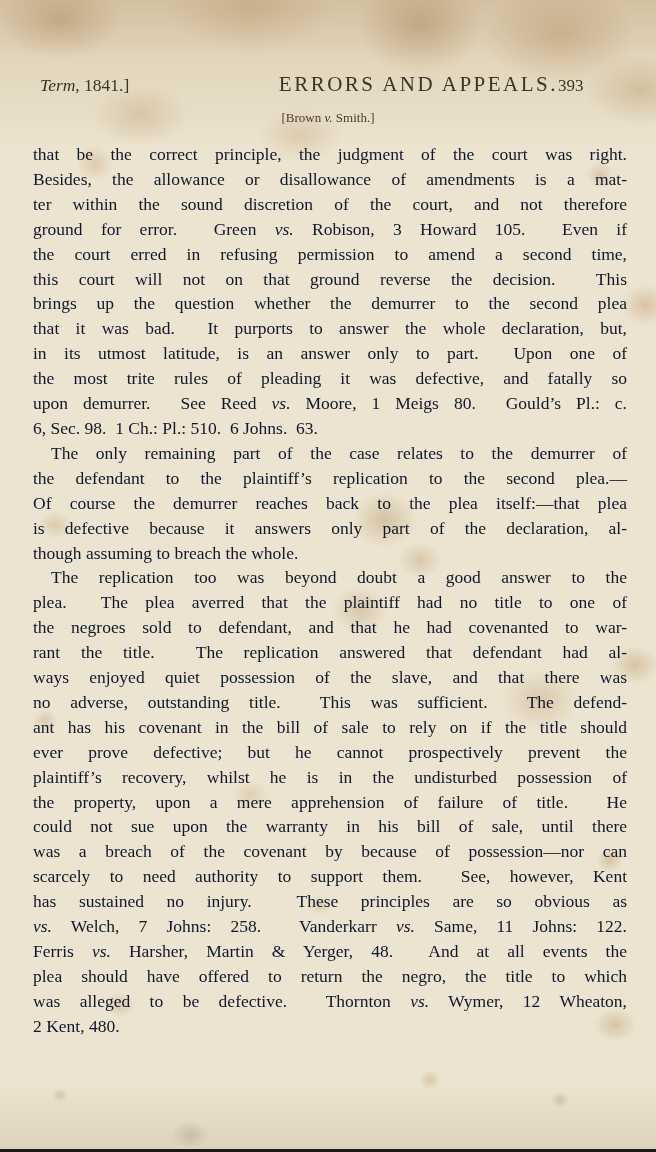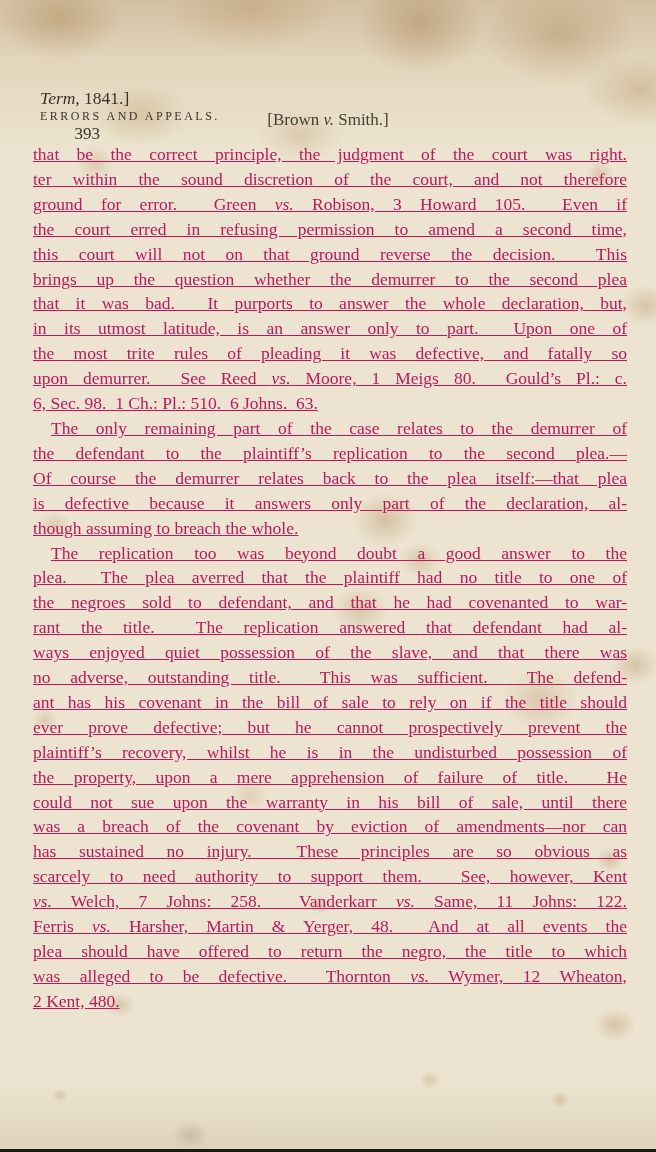--- a/index.html
+++ b/index.html
@@ -42,36 +42,35 @@
       radial-gradient(26px 20px at 190px 1135px, rgba(140,130,110,0.30), transparent 70%),
       radial-gradient(14px 12px at 560px 1100px, rgba(165,118,66,0.28), transparent 70%),
       radial-gradient(12px 10px at 60px 1095px, rgba(165,118,66,0.26), transparent 70%);
     background-repeat: no-repeat;
   }
   .scan-edge-bottom {
     position: absolute; left: 0; right: 0; bottom: 0; height: 3px;
     background: #1c1914;
   }
   .header {
-    position: absolute; top: 88px; left: 40px; right: 38px;
+    position: absolute; top: 72px; left: 40px; right: 38px;
     display: flex; align-items: baseline;
     color: #3a342b;
-    flex-direction: column;
   }
   .header-left { width: 160px; font-size: 17.5px; white-space: nowrap; }
   .header-left .t-italic { font-style: italic; }
-  .header-center { flex: 1; text-align: left; font-size: 12px; letter-spacing: 2.5px; white-space: nowrap; }
-  .header-right { width: 60px; text-align: right; font-size: 17px; }
+  .header-center { flex: 1; text-align: right; font-size: 21px; letter-spacing: 2.5px; white-space: nowrap; }
+  .header-right { width: 60px; font-size: 17px; }
   .caption {
     position: absolute; top: 110px; left: 0; right: 0;
-    text-align: center; font-size: 17px; color: #453e33;
+    text-align: center; font-size: 13px; color: #453e33;
   }
   .body-text {
     position: absolute; top: 142px; left: 33px; width: 594px;
-    color: #be185d; font-size: 17.5px; line-height: 24.9px; text-decoration: underline;
+    color: #0f172a; font-size: 17.5px; line-height: 24.9px;
   }
   .line {
     text-align: justify;
     text-align-last: justify;
     white-space: normal;
   }
   .line.nojust { text-align: right; text-align-last: left; }
   .line.indent { text-indent: 18px; }
 </style>
 </head>
@@ -82,49 +81,50 @@
 <div class="header">
   <div class="header-left"><span class="t-italic">Term</span><span>, 1841.]</span></div>
   <div class="header-center">ERRORS AND APPEALS.</div>
   <div class="header-right">393</div>
 </div>
 
 <div class="caption vsify">[Brown <i>v.</i> Smith.]</div>
 
 <div class="body-text">
     <div class="line">that be the correct principle, the judgment of the court was right.</div>
+    <div class="line">Besides, the allowance or disallowance of amendments is a mat-</div>
     <div class="line">ter within the sound discretion of the court, and not therefore</div>
     <div class="line">ground for error.&nbsp; Green <i>vs.</i> Robison, 3 Howard 105.&nbsp; Even if</div>
     <div class="line">the court erred in refusing permission to amend a second time,</div>
     <div class="line">this court will not on that ground reverse the decision.&nbsp; This</div>
     <div class="line">brings up the question whether the demurrer to the second plea</div>
     <div class="line">that it was bad.&nbsp; It purports to answer the whole declaration, but,</div>
     <div class="line">in its utmost latitude, is an answer only to part.&nbsp; Upon one of</div>
     <div class="line">the most trite rules of pleading it was defective, and fatally so</div>
     <div class="line">upon demurrer.&nbsp; See Reed <i>vs.</i> Moore, 1 Meigs 80.&nbsp; Gould’s Pl.: c.</div>
     <div class="line nojust">6, Sec. 98.&nbsp; 1 Ch.: Pl.: 510.&nbsp; 6 Johns.&nbsp; 63.</div>
     <div class="line indent">The only remaining part of the case relates to the demurrer of</div>
     <div class="line">the defendant to the plaintiff’s replication to the second plea.—</div>
-    <div class="line">Of course the demurrer relates back to the plea itself:—that plea</div>
+    <div class="line">Of course the demurrer reaches back to the plea itself:—that plea</div>
     <div class="line">is defective because it answers only part of the declaration, al-</div>
     <div class="line nojust">though assuming to breach the whole.</div>
     <div class="line indent">The replication too was beyond doubt a good answer to the</div>
     <div class="line">plea.&nbsp; The plea averred that the plaintiff had no title to one of</div>
     <div class="line">the negroes sold to defendant, and that he had covenanted to war-</div>
     <div class="line">rant the title.&nbsp; The replication answered that defendant had al-</div>
     <div class="line">ways enjoyed quiet possession of the slave, and that there was</div>
     <div class="line">no adverse, outstanding title.&nbsp; This was sufficient.&nbsp; The defend-</div>
     <div class="line">ant has his covenant in the bill of sale to rely on if the title should</div>
     <div class="line">ever prove defective; but he cannot prospectively prevent the</div>
     <div class="line">plaintiff’s recovery, whilst he is in the undisturbed possession of</div>
     <div class="line">the property, upon a mere apprehension of failure of title.&nbsp; He</div>
     <div class="line">could not sue upon the warranty in his bill of sale, until there</div>
-    <div class="line">was a breach of the covenant by eviction of amendments—nor can</div>
+    <div class="line">was a breach of the covenant by because of possession—nor can</div>
+    <div class="line">scarcely to need authority to support them.&nbsp; See, however, Kent</div>
     <div class="line">has sustained no injury.&nbsp; These principles are so obvious as</div>
-    <div class="line">scarcely to need authority to support them.&nbsp; See, however, Kent</div>
     <div class="line"><i>vs.</i> Welch, 7 Johns: 258.&nbsp; Vanderkarr <i>vs.</i> Same, 11 Johns: 122.</div>
     <div class="line">Ferris <i>vs.</i> Harsher, Martin &amp; Yerger, 48.&nbsp; And at all events the</div>
     <div class="line">plea should have offered to return the negro, the title to which</div>
     <div class="line">was alleged to be defective.&nbsp; Thornton <i>vs.</i> Wymer, 12 Wheaton,</div>
     <div class="line nojust">2 Kent, 480.</div>
   </div>
 
 <div class="scan-edge-bottom"></div>
 
 </body></html>

